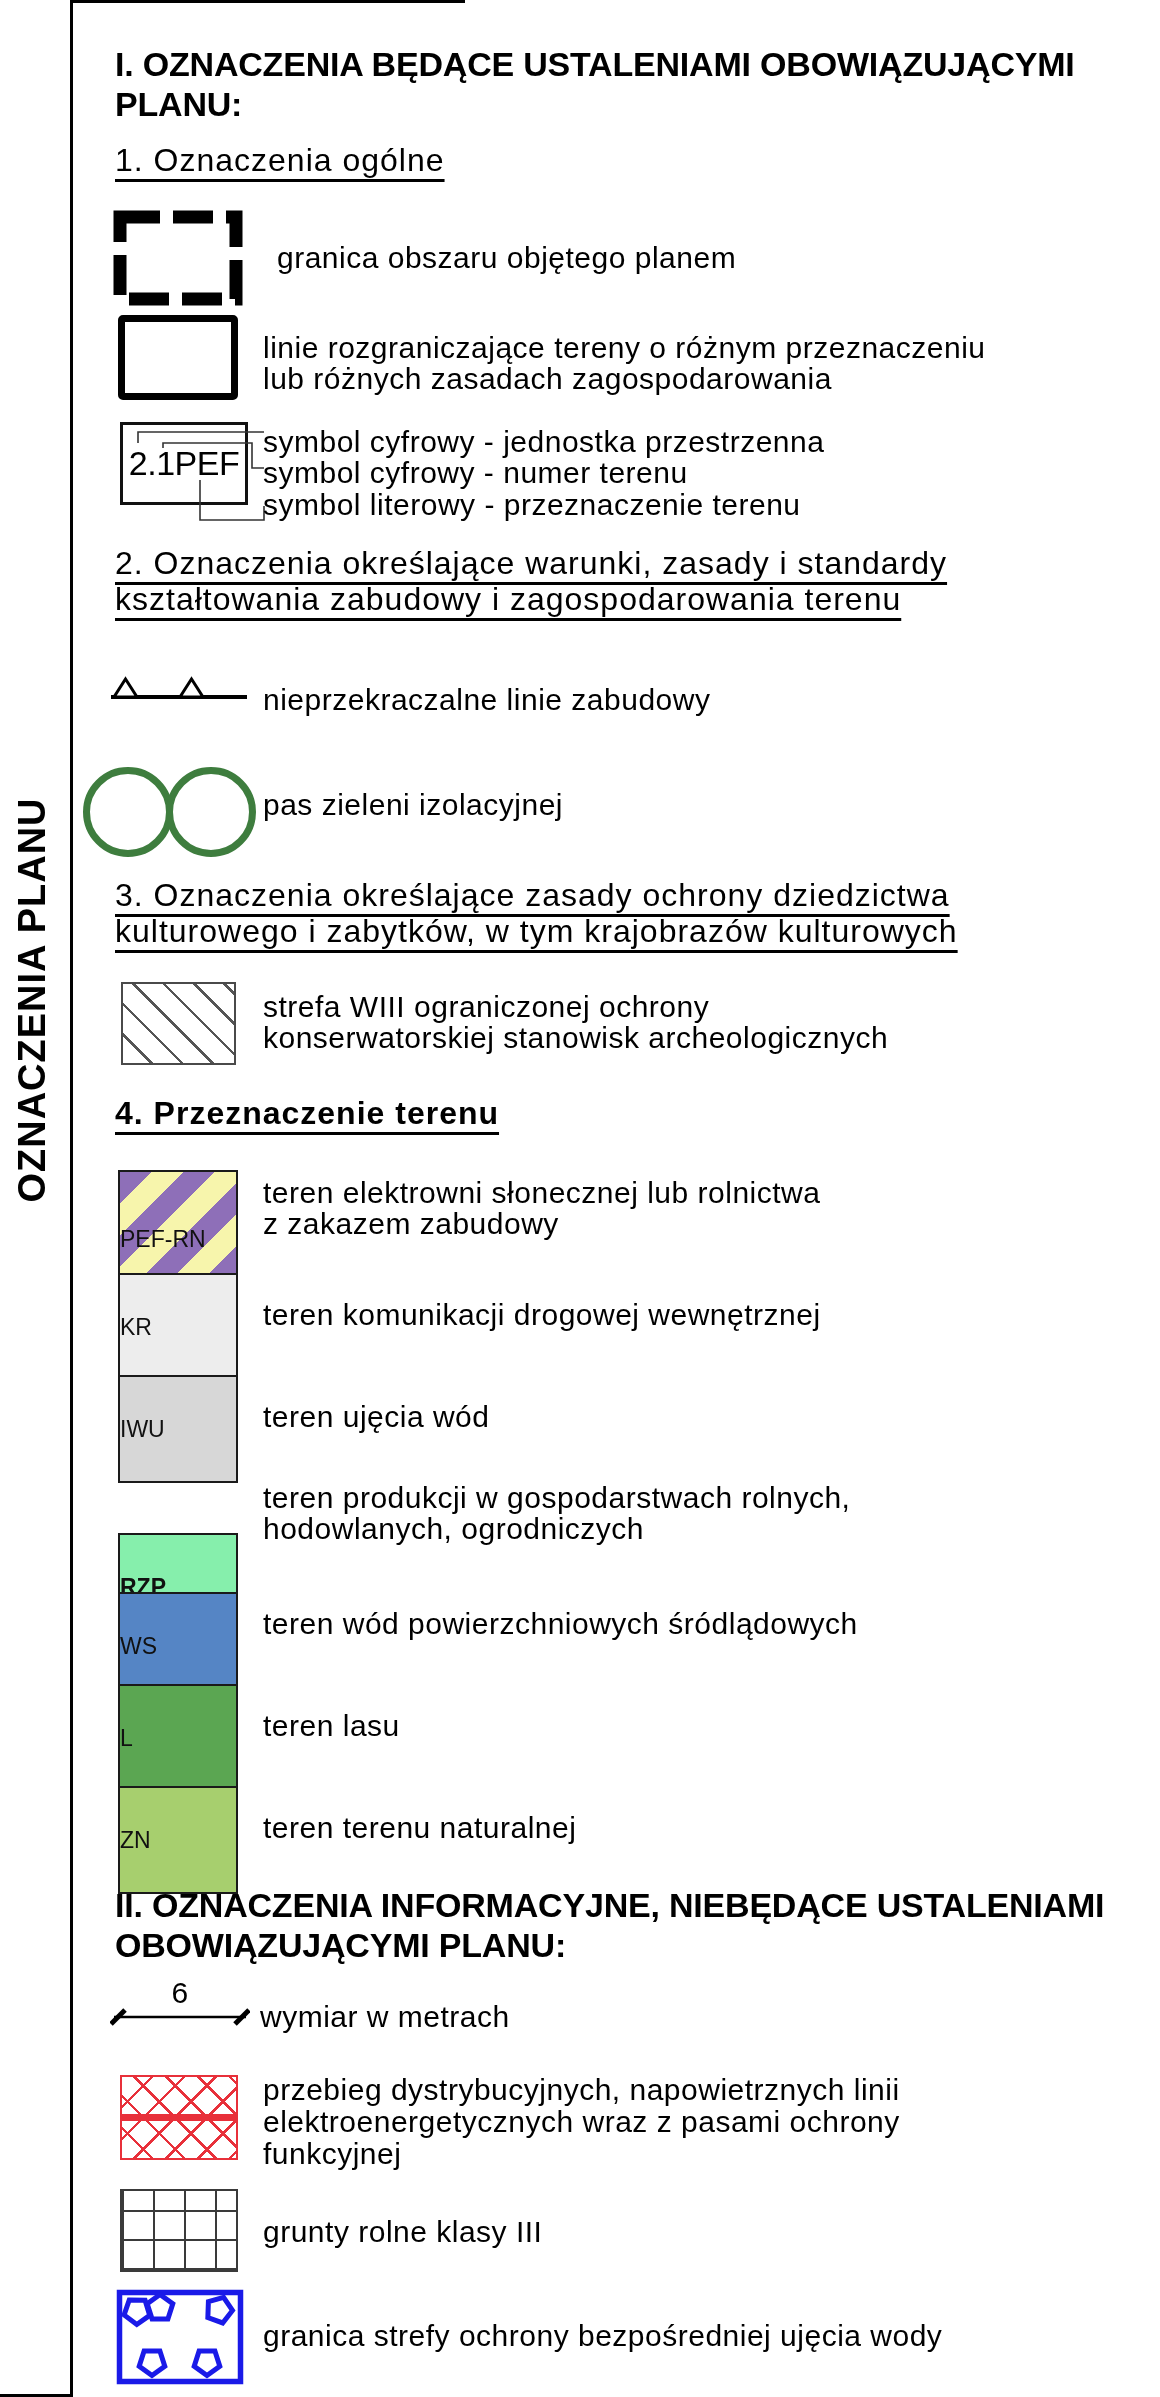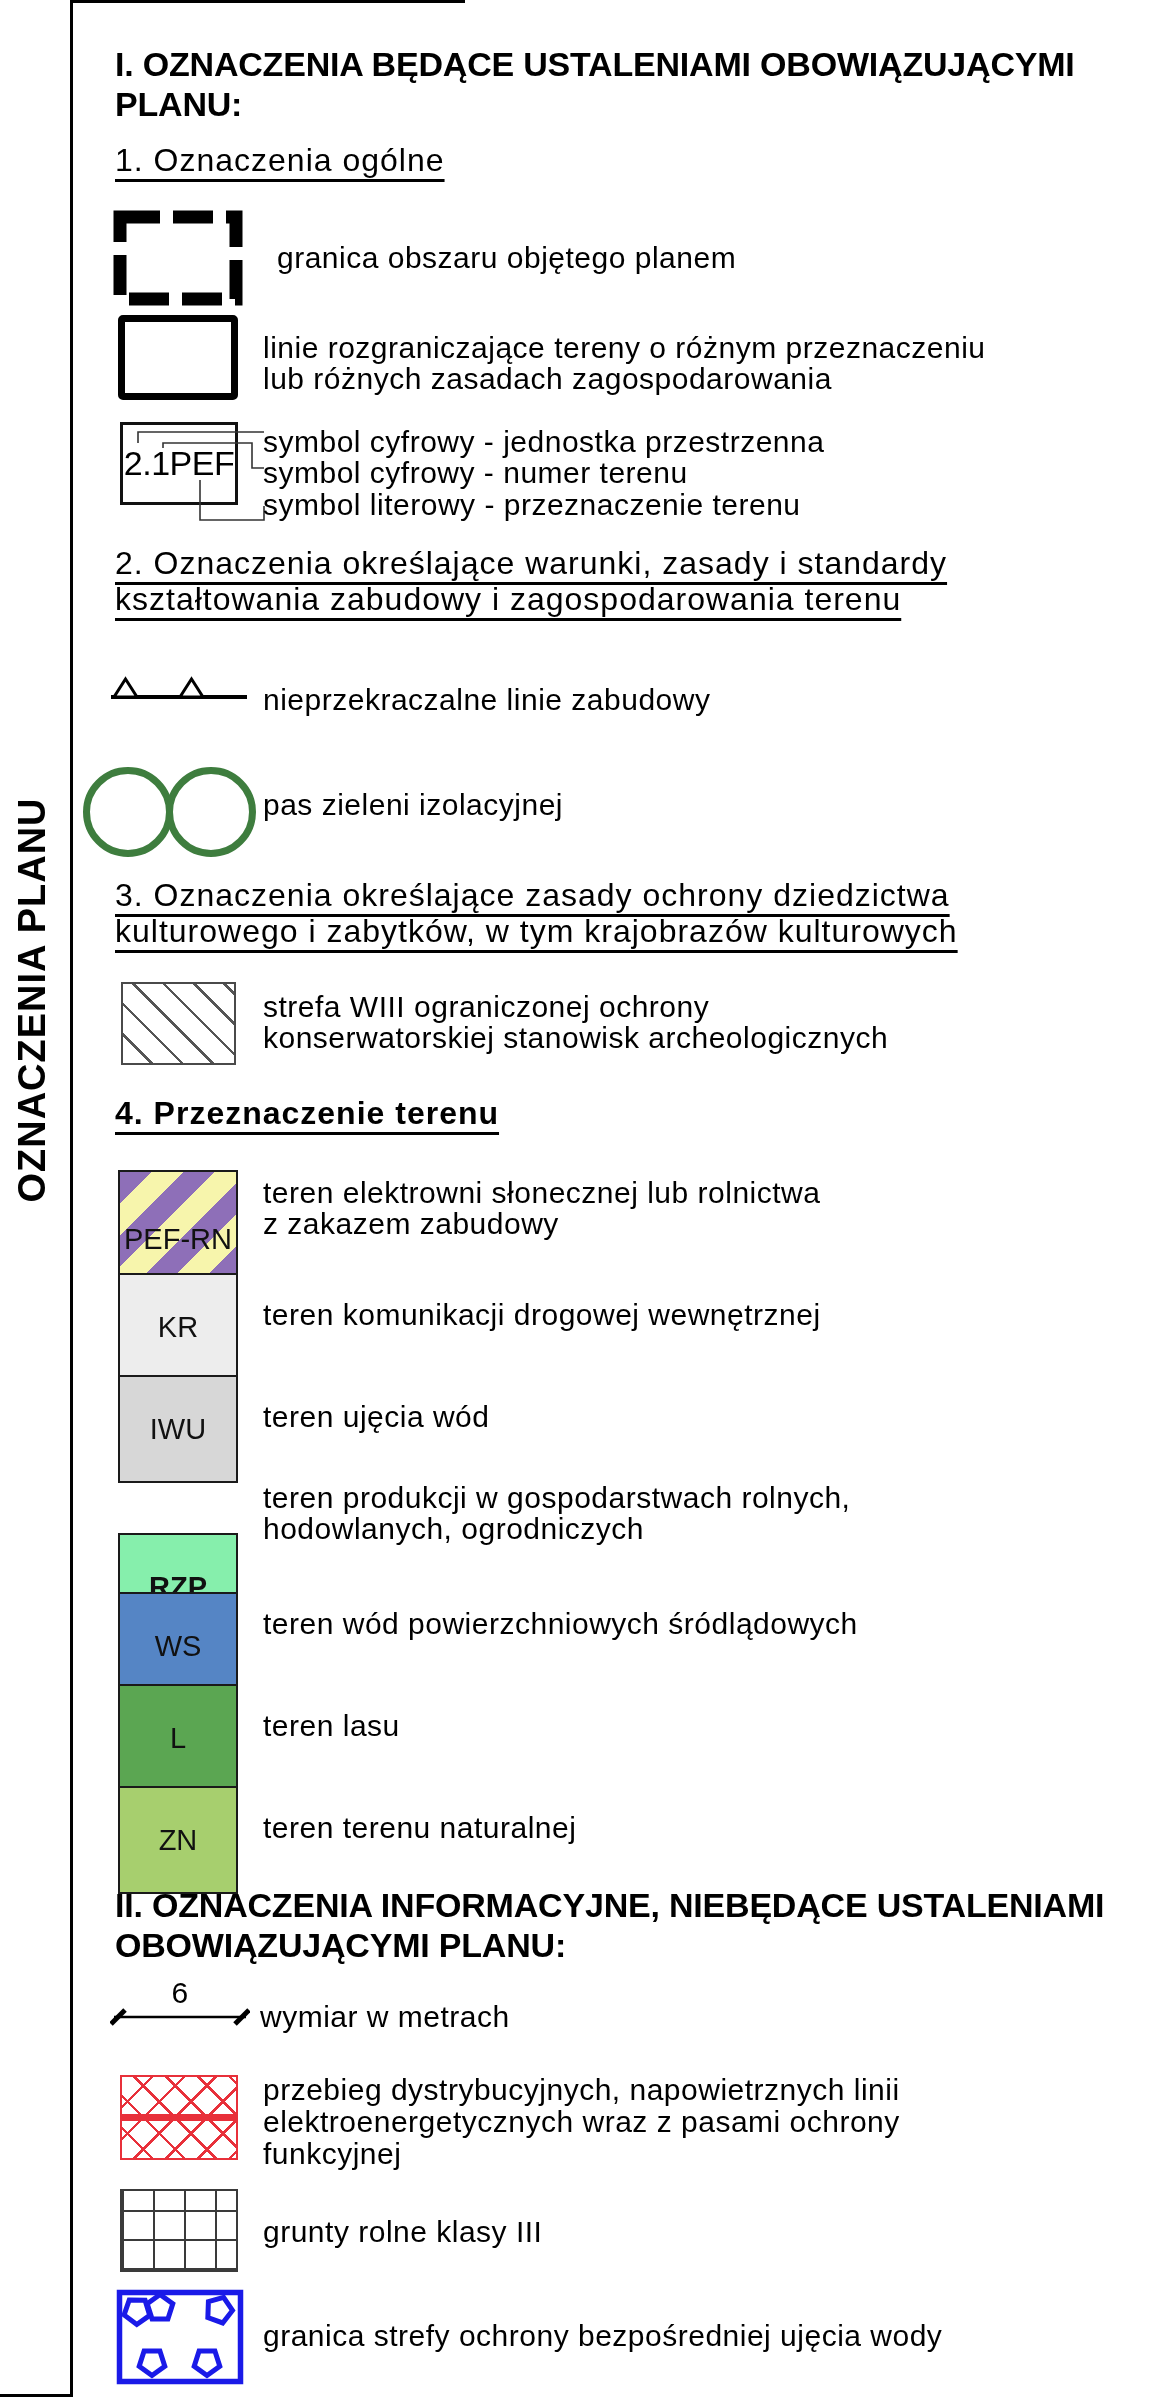--- a/index.html
+++ b/index.html
@@ -6,25 +6,25 @@
   #page{position:relative;width:1160px;height:2397px;background:#ffffff;
         font-family:"Liberation Sans",sans-serif;color:#000;overflow:hidden;}
   .abs{position:absolute;}
   .h1{font-weight:bold;font-size:34px;line-height:40px;white-space:pre-line;letter-spacing:-0.2px;}
   .sub{font-size:32px;line-height:36px;white-space:pre-line;letter-spacing:1px;
        text-decoration:underline;text-decoration-thickness:2.5px;text-underline-offset:8px;}
   .lbl{font-size:30px;line-height:31px;white-space:pre-line;letter-spacing:0.5px;}
   .lbl.lh32{line-height:32px;}
   .line{background:#000;}
   .swatch{position:absolute;width:120px;height:108px;border:2.5px solid #1a1a1a;
-          box-sizing:border-box;display:flex;align-items:center;justify-content:center;
-          font-size:29px;color:#111;}
+          box-sizing:border-box;display:flex;align-items:center;justify-content:flex-start;
+          font-size:23px;color:#111;}
   .solidbox{position:absolute;width:120px;height:85px;border:7px solid #000;
             box-sizing:border-box;border-radius:5px;background:#fff;}
-  .symbox{position:absolute;width:118px;height:83px;border:3px solid #111;
+  .symbox{position:absolute;width:128px;height:83px;border:3px solid #111;
           box-sizing:border-box;display:flex;align-items:center;justify-content:center;
           font-size:34px;letter-spacing:-0.5px;background:#fff;}
   .pefrn{background:repeating-linear-gradient(135deg,var(--pefstripe) 0 22px,var(--pefbg) 22px 45px);}
   .pefrn span{margin-top:30px;}
   .wiii{position:absolute;width:115px;height:83px;box-sizing:border-box;border:2.5px solid #4a4a4a;
         background:repeating-linear-gradient(45deg,transparent 0 19px,#555 19px 21.5px);}
   .redhatch{position:absolute;width:118px;height:85px;box-sizing:border-box;
         border:2px solid var(--red);
         background:repeating-linear-gradient(45deg,transparent 0 20px,var(--red) 20px 22.5px),
                    repeating-linear-gradient(135deg,transparent 0 20px,var(--red) 20px 22.5px);}

